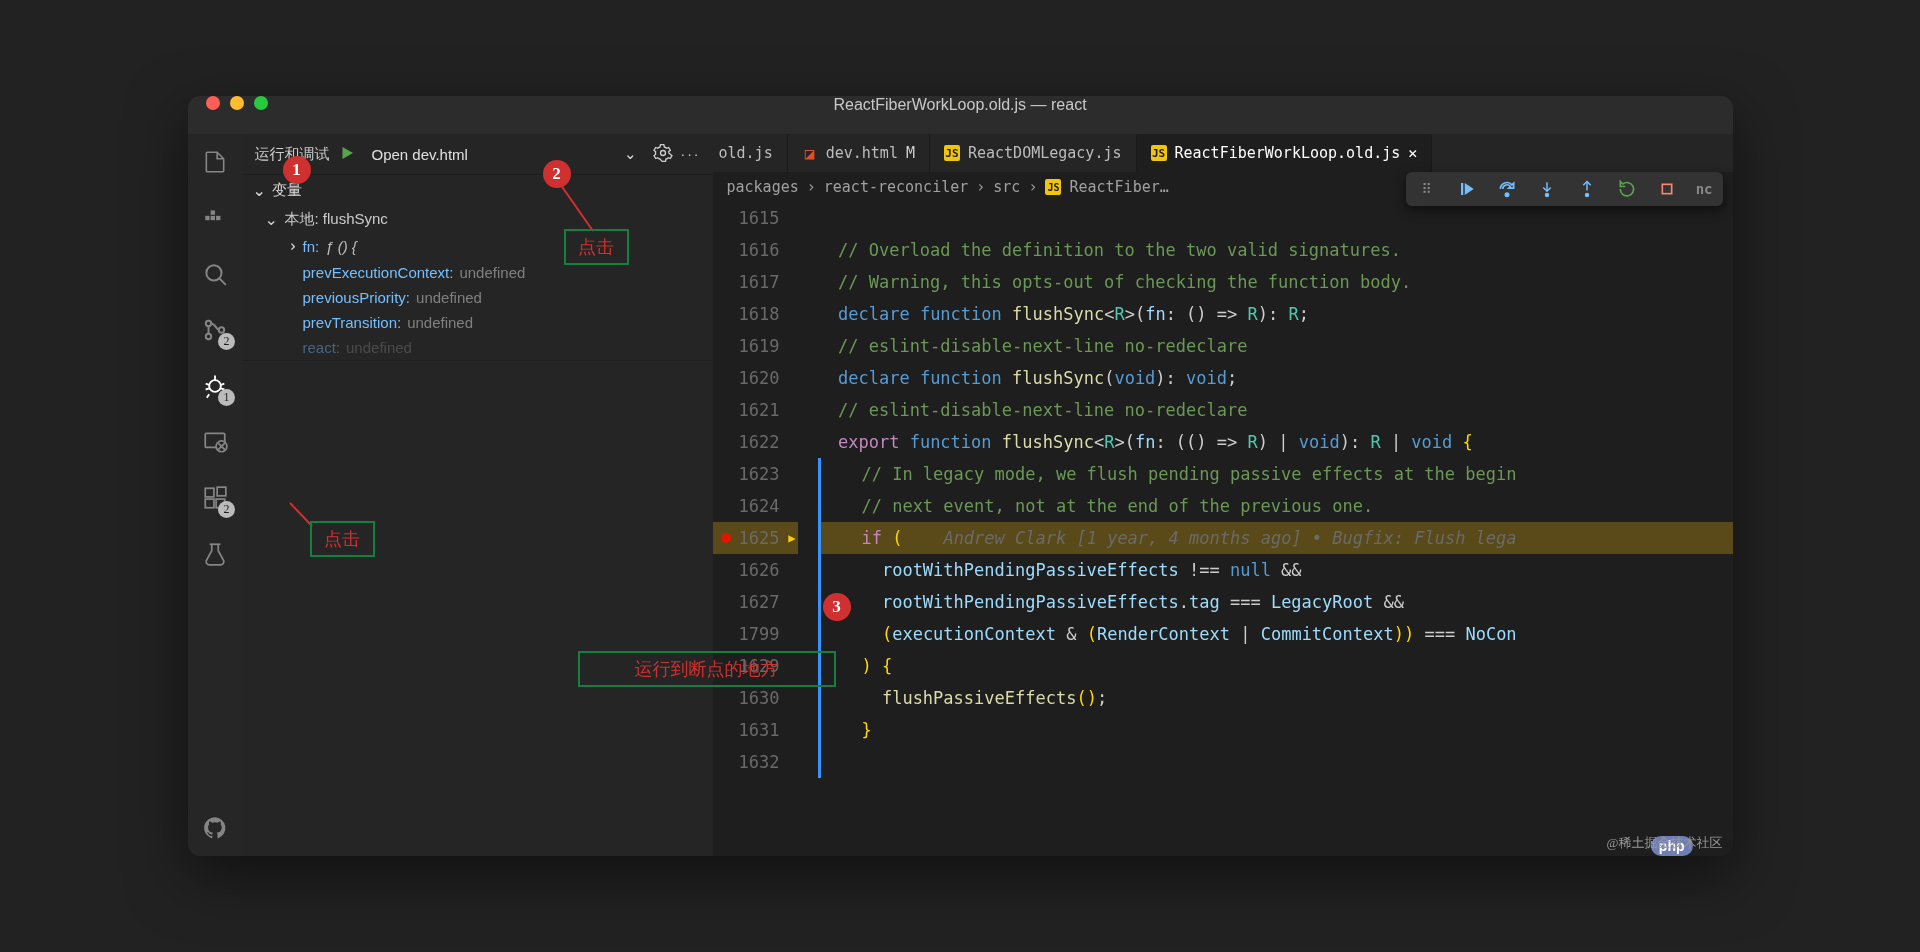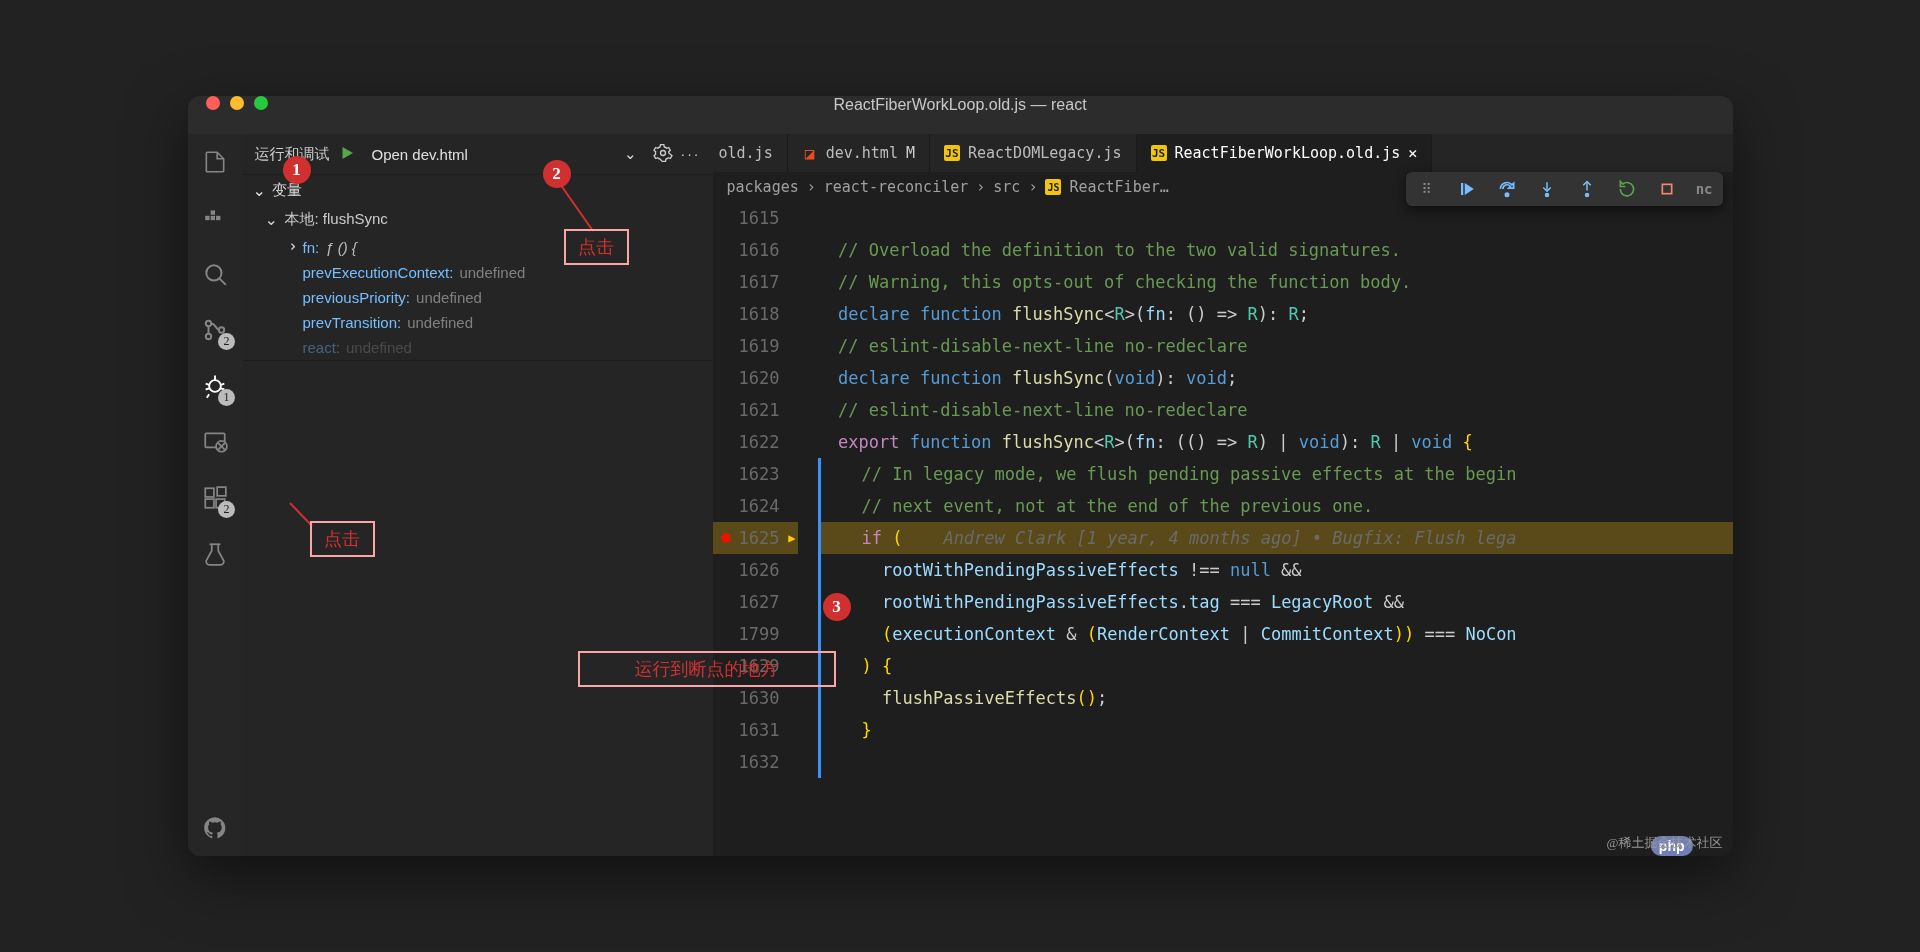--- a/index.html
+++ b/index.html
@@ -66,21 +66,21 @@
   flex: 1; display: flex; align-items: center; justify-content: space-between;
   padding: 0 8px; color: #e0e0e0; font-size: 15px;
 }
 .sb-section { border-top: 1px solid #00000030; }
 .sec-title {
   display: flex; align-items: center; gap: 6px; padding: 6px 10px; color: #ddd; font-size: 15px;
 }
 .chev::before { content: "⌄"; display: inline-block; transform: rotate(0); font-size: 16px; }
 .chev.right::before { transform: rotate(-90deg); }
 .var-list { padding-left: 22px; }
-.var-item { padding: 4px 0; display: flex; align-items: flex-end; gap: 6px; font-size: 15px; }
+.var-item { padding: 4px 0; display: flex; align-items: center; gap: 6px; font-size: 15px; }
 .var-item .chev { width: 14px; }
 .vn { color: #75bfff; }
 .vv { color: #bbb; }
 .ud { color: #808080; }
 .editor-area { flex: 1; display: flex; flex-direction: column; background: #1e1e1e; }
 .tabs { height: 38px; background: #252526; display: flex; }
 .tab {
   display: flex; align-items: center; gap: 8px; padding: 0 14px;
   color: #bcbcbc; font-size: 15px; border-right: 1px solid #1a1a1a;
 }
@@ -116,21 +116,21 @@
 .t-comment-blame { color: #6a6a6a; font-style: italic; }
 .t-kw { color: #c586c0; }
 .t-kw2 { color: #569cd6; }
 .t-fn { color: #dcdcaa; }
 .t-type { color: #4ec9b0; }
 .t-id { color: #9cdcfe; }
 .t-paren { color: #ffd700; }
 .cur-line { background: #5a4a1a; }
 .block-border { border-left: 3px solid #3794ff; padding-left: 0; }
 .annot {
-  position: absolute; border: 2px solid #fca5a5; color: #d03030;
+  position: absolute; border: 2px solid #15803d; color: #d03030;
   font: 18px -apple-system, "PingFang SC"; display: flex; align-items: center; justify-content: center;
   padding: 4px 8px; background: transparent; z-index: 50;
 }
 .annot-circle {
   position: absolute; width: 28px; height: 28px; border-radius: 50%; background: #d03030;
   color: #fff; display: flex; align-items: center; justify-content: center; z-index: 51;
   font: bold 17px -apple-system;
 }
 .callstack-status {
   background: #3c3c3c; color: #ccc; border-radius: 3px; padding: 1px 6px; font-size: 13px;

